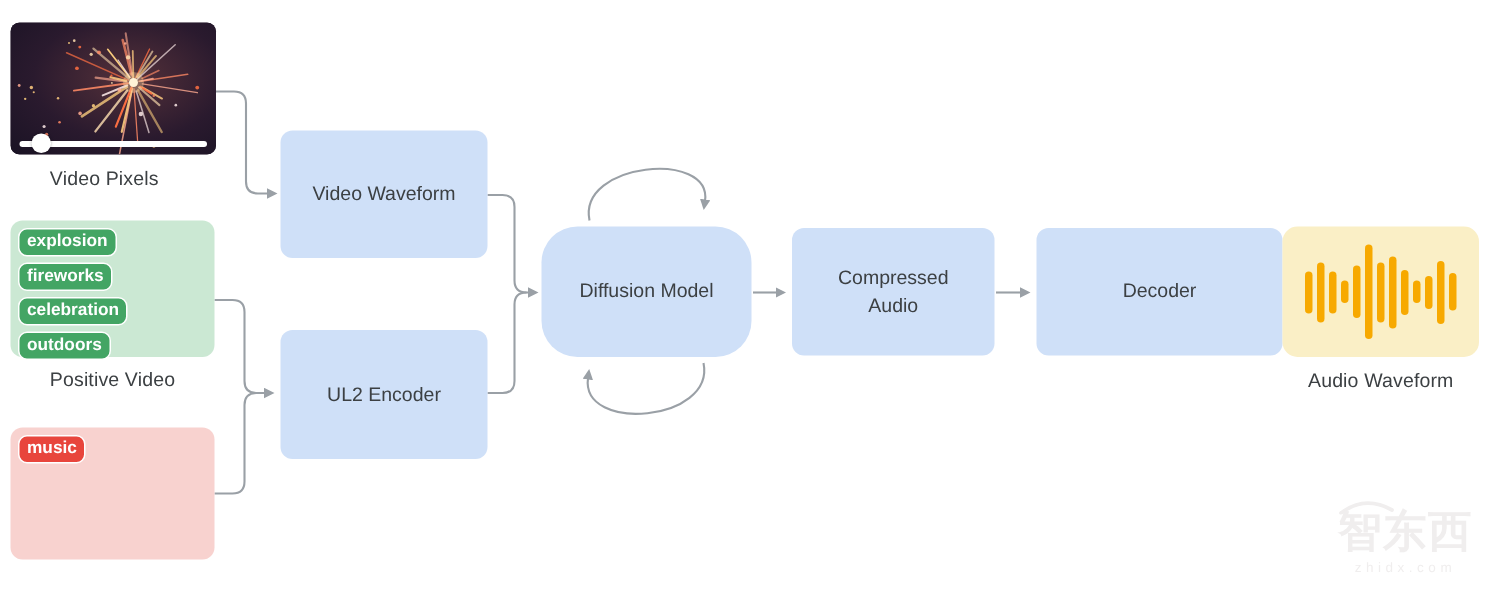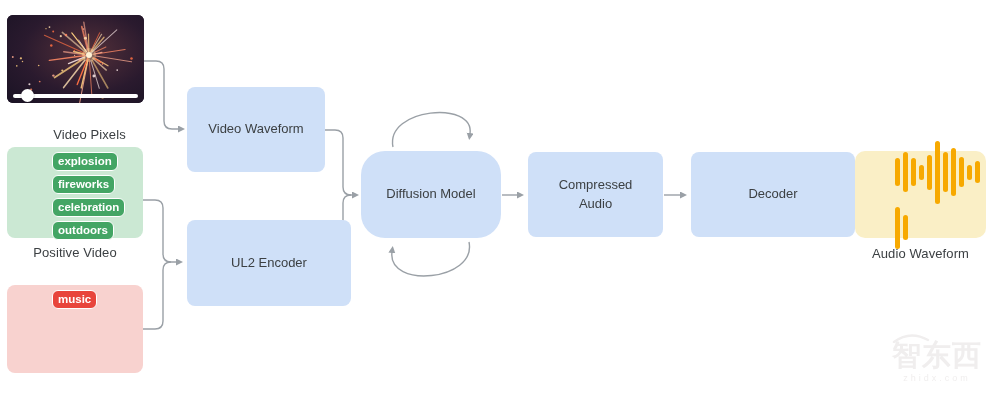--- a/index.html
+++ b/index.html
@@ -24,21 +24,21 @@
   .progress-handle{
     position:absolute;left:14px;bottom:1px;width:13px;height:13px;
     border-radius:50%;background:#ffffff;box-shadow:0 0 2px rgba(0,0,0,.35);
   }
   
   .prompt-box{
     position:absolute;border-radius:8px;padding:5px;box-sizing:border-box;
   }
   .prompt-pos{left:7px;top:147px;width:136px;height:91px;background:#cbe8d3;}
   .prompt-neg{left:7px;top:285px;width:136px;height:88px;background:#f8d2cf;}
-  .tags{display:flex;flex-wrap:wrap;gap:4px 4px;align-content:flex-start;margin-left:40px;}
+  .tags{display:flex;flex-wrap:wrap;gap:4px 4px;align-content:flex-start;}
   .tag{
     display:inline-block;color:#fff;font-size:11.5px;font-weight:bold;
     padding:1px 5px 2px;border-radius:6px;border:1.5px solid #ffffff;
     line-height:14px;white-space:nowrap;
   }
   .tag-green{background:#43a564;}
   .tag-red{background:#e8453c;}
   
   .node{
     position:absolute;background:#cfe0f8;border-radius:8px;
@@ -153,42 +153,42 @@
         <circle cx="76.5" cy="14.0" r="0.84" fill="#ffab91" opacity="0.85"></circle>
         <circle cx="95.6" cy="82.4" r="1.18" fill="#ffcc80" opacity="0.85"></circle>
         <circle cx="67.3" cy="35.4" r="0.74" fill="#ff7043" opacity="0.85"></circle>
         <circle cx="67.6" cy="40.3" r="0.61" fill="#ffe0b2" opacity="0.85"></circle>
         <circle cx="82" cy="40" r="7" fill="#ffd9a0" opacity="0.35"></circle>
         <circle cx="82" cy="40" r="3" fill="#fff3d6"></circle>
       </svg>
     <div class="progress-bar"></div>
     <div class="progress-handle"></div>
   </div>
-  <div class="caption" style="left:21px;top:111px;width:137px;margin-top:16px;">Video Pixels</div>
+  <div class="caption" style="left:1px;top:111px;width:137px;">Video Pixels</div>
 
   <div class="prompt-box prompt-pos">
     <div class="tags">
         <span class="tag tag-green">explosion</span>
         <span class="tag tag-green">fireworks</span>
         <span class="tag tag-green">celebration</span>
         <span class="tag tag-green">outdoors</span>
       </div>
   </div>
   <div class="caption" style="left:7px;top:245px;width:136px;">Positive Video</div>
 
   <div class="prompt-box prompt-neg">
     <div class="tags">
         <span class="tag tag-red">music</span>
       </div>
   </div>
 
   <div class="node" style="left:187px;top:87px;width:138px;height:85px;">
     <span>Video Waveform</span>
   </div>
-  <div class="node" style="left:187px;top:220px;width:164px;height:86px;justify-content:center;">
+  <div class="node" style="left:187px;top:220px;width:138px;height:86px;justify-content:center;">
     <span>UL2 Encoder</span>
   </div>
   <div class="node" style="left:361px;top:151px;width:140px;height:87px;border-radius:24px;">
     <span>Diffusion Model</span>
   </div>
   <div class="node" style="left:528px;top:152px;width:135px;height:85px;padding:0 20px;text-align:center;">
     <span>Compressed Audio</span>
   </div>
   <div class="node" style="left:691px;top:152px;width:164px;height:85px;">
     <span>Decoder</span>

